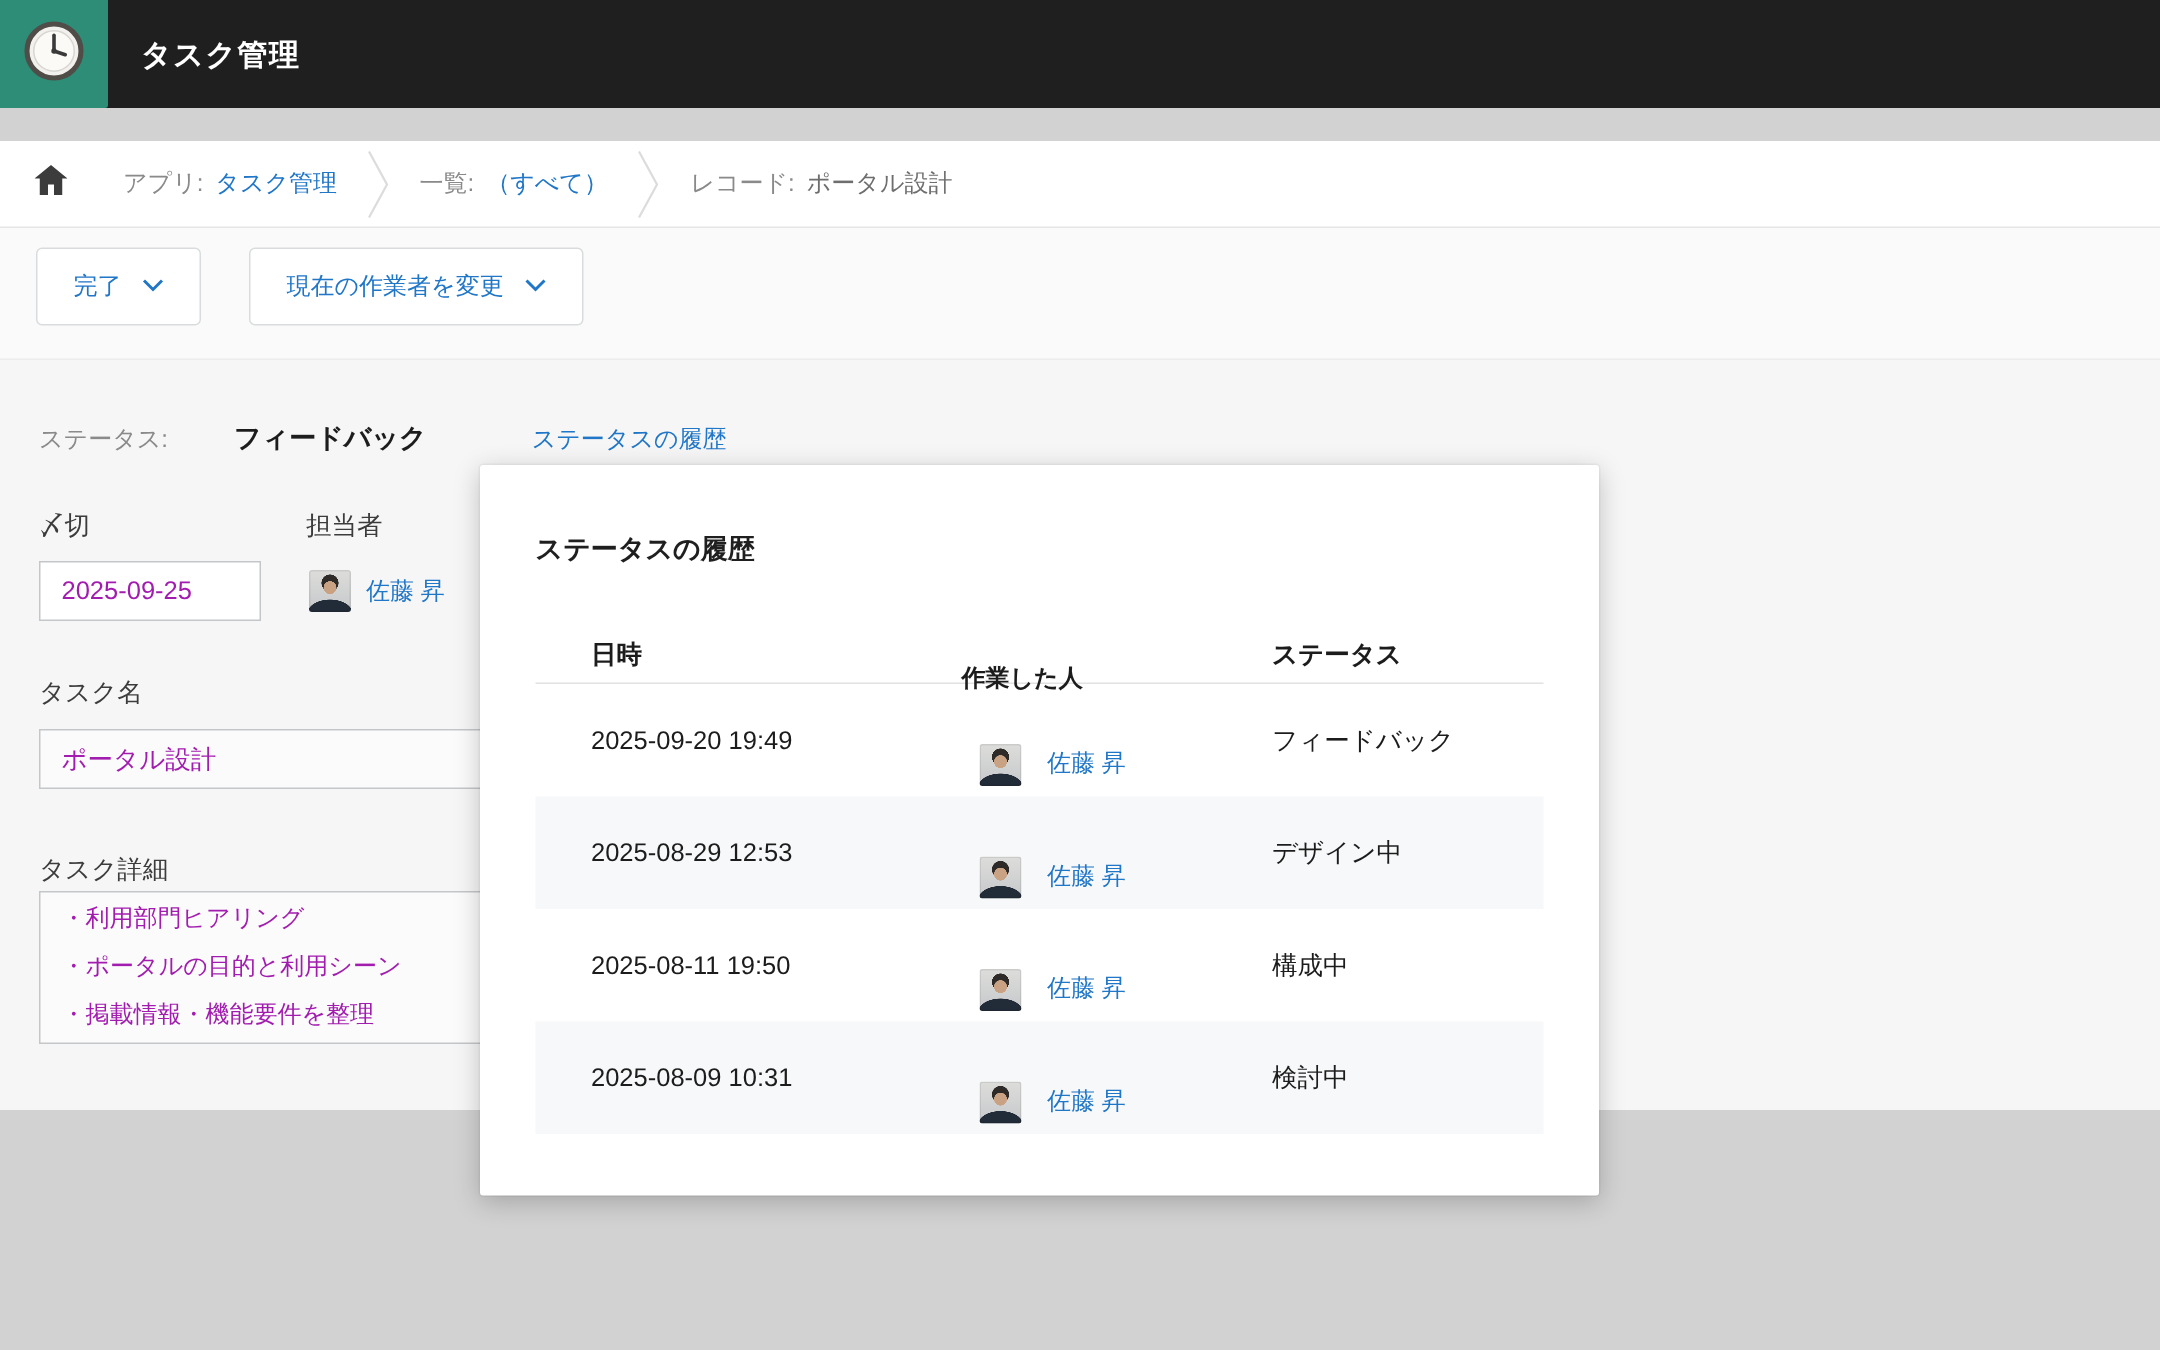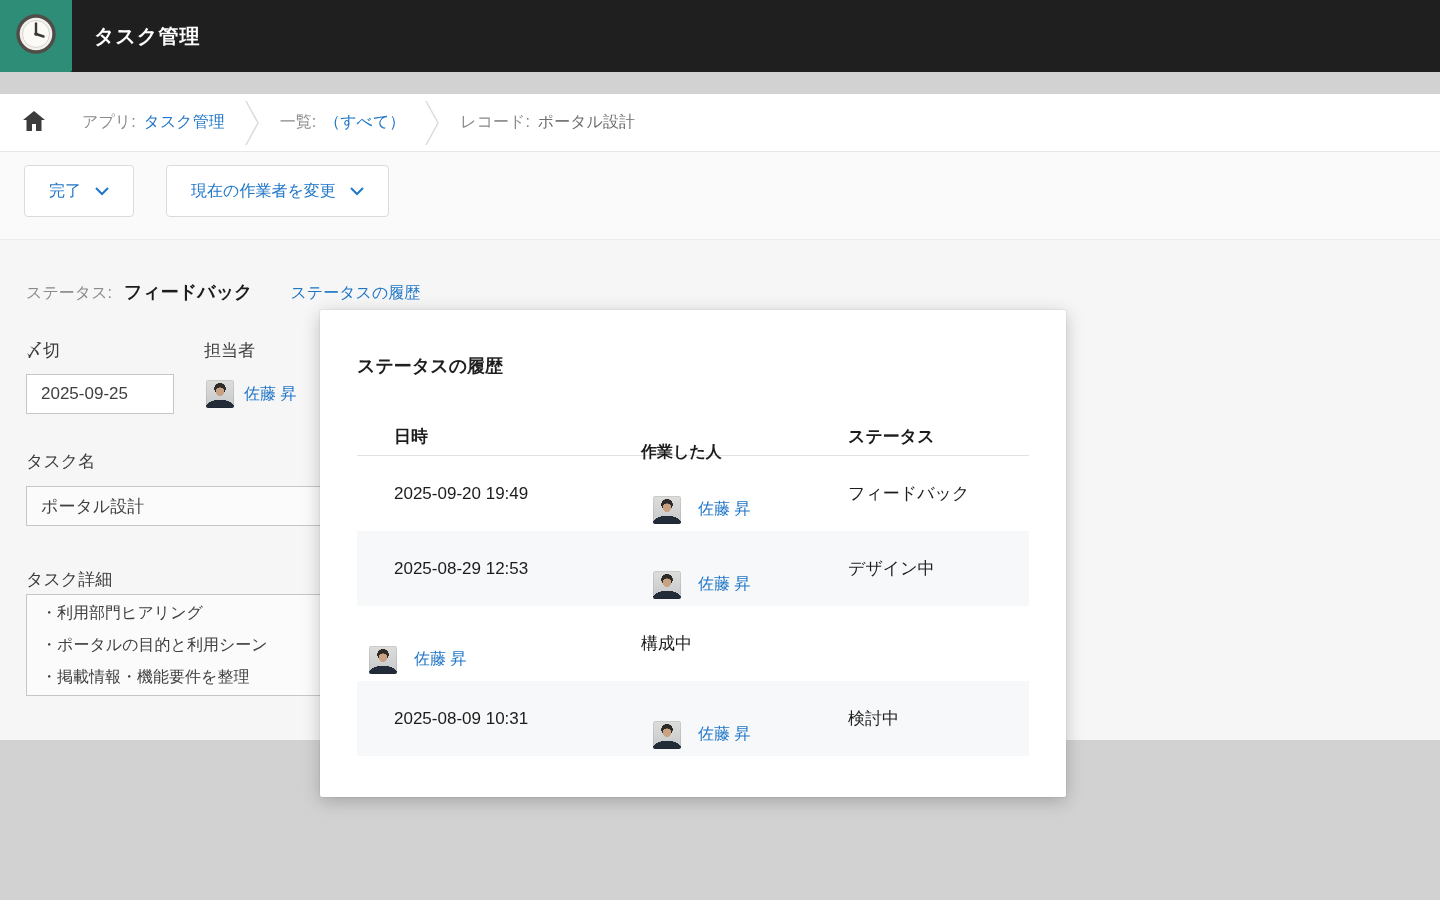--- a/index.html
+++ b/index.html
@@ -30,33 +30,33 @@
     background:#fafafa; border-bottom:1px solid #ececec; }
   .btn { position:absolute; top:34px; height:52px; background:#ffffff;
     border:1px solid #d9dcde; border-radius:4px; color:#2076c7; font-size:16px;
     display:inline-flex; align-items:center; gap:14px; padding:0 24px; cursor:pointer;
     font-family:inherit; }
   .btn-complete { left:24px; }
   .btn-worker { left:166px; }
 
   .record { position:absolute; top:240px; left:0; width:100%; height:500px; background:#f6f6f6; }
 
-  .status-row { position:absolute; left:26px; top:40px; display:flex; align-items:baseline; font-size:17px; }
+  .status-row { position:absolute; left:26px; top:40px; display:flex; align-items:baseline; font-size:17px;gap:32px; }
   .status-label { color:#8a8a8a; font-size:16px; }
   .status-value { color:#1c1c1c; font-weight:bold; margin-left:12px; font-size:18px; }
   .status-history-link { margin-left:38px; font-size:16px; }
 
   .field-label { position:absolute; color:#3c3c3c; font-size:17px; }
   .lbl-deadline { left:26px; top:99px; }
   .lbl-assignee { left:204px; top:99px; }
   .lbl-taskname { left:26px; top:210px; }
   .lbl-taskdetail { left:26px; top:328px; }
 
   .value-box { position:absolute; background:#ffffff; border:1px solid #c4c7c9;
-    font-size:17px; color:#404040; display:flex; align-items:center; padding:0 14px; }
+    font-size:17px; color:#a21caf; display:flex; align-items:center; padding:0 14px; }
   .box-deadline { left:26px; top:134px; width:148px; height:40px; }
   .box-taskname { left:26px; top:246px; width:560px; height:40px; background:#fbfbfb; }
   .box-taskdetail { left:26px; top:354px; width:560px; height:102px; background:#fbfbfb;
     flex-direction:column; align-items:flex-start; justify-content:center; line-height:32px; font-size:16px; }
 
   .assignee-row { position:absolute; left:206px; top:140px; display:flex; align-items:center; gap:10px;
     font-size:16px; width:360px; }
 
   .avatar { width:28px; height:28px; border-radius:2px; flex:none;
     background:
@@ -212,20 +212,21 @@
         <div class="t-row">
           <span class="cell-first">2025-08-29 12:53</span>
           <span class="cell-worker">
             <span class="avatar"></span>
             <span class="link">佐藤 昇</span>
           </span>
           <span>デザイン中</span>
         </div>
 
         <div class="t-row">
+          <span class="cell-first">2025-08-11 19:50</span>
           <span class="cell-worker">
             <span class="avatar"></span>
             <span class="link">佐藤 昇</span>
           </span>
           <span>構成中</span>
         </div>
 
         <div class="t-row">
           <span class="cell-first">2025-08-09 10:31</span>
           <span class="cell-worker">

